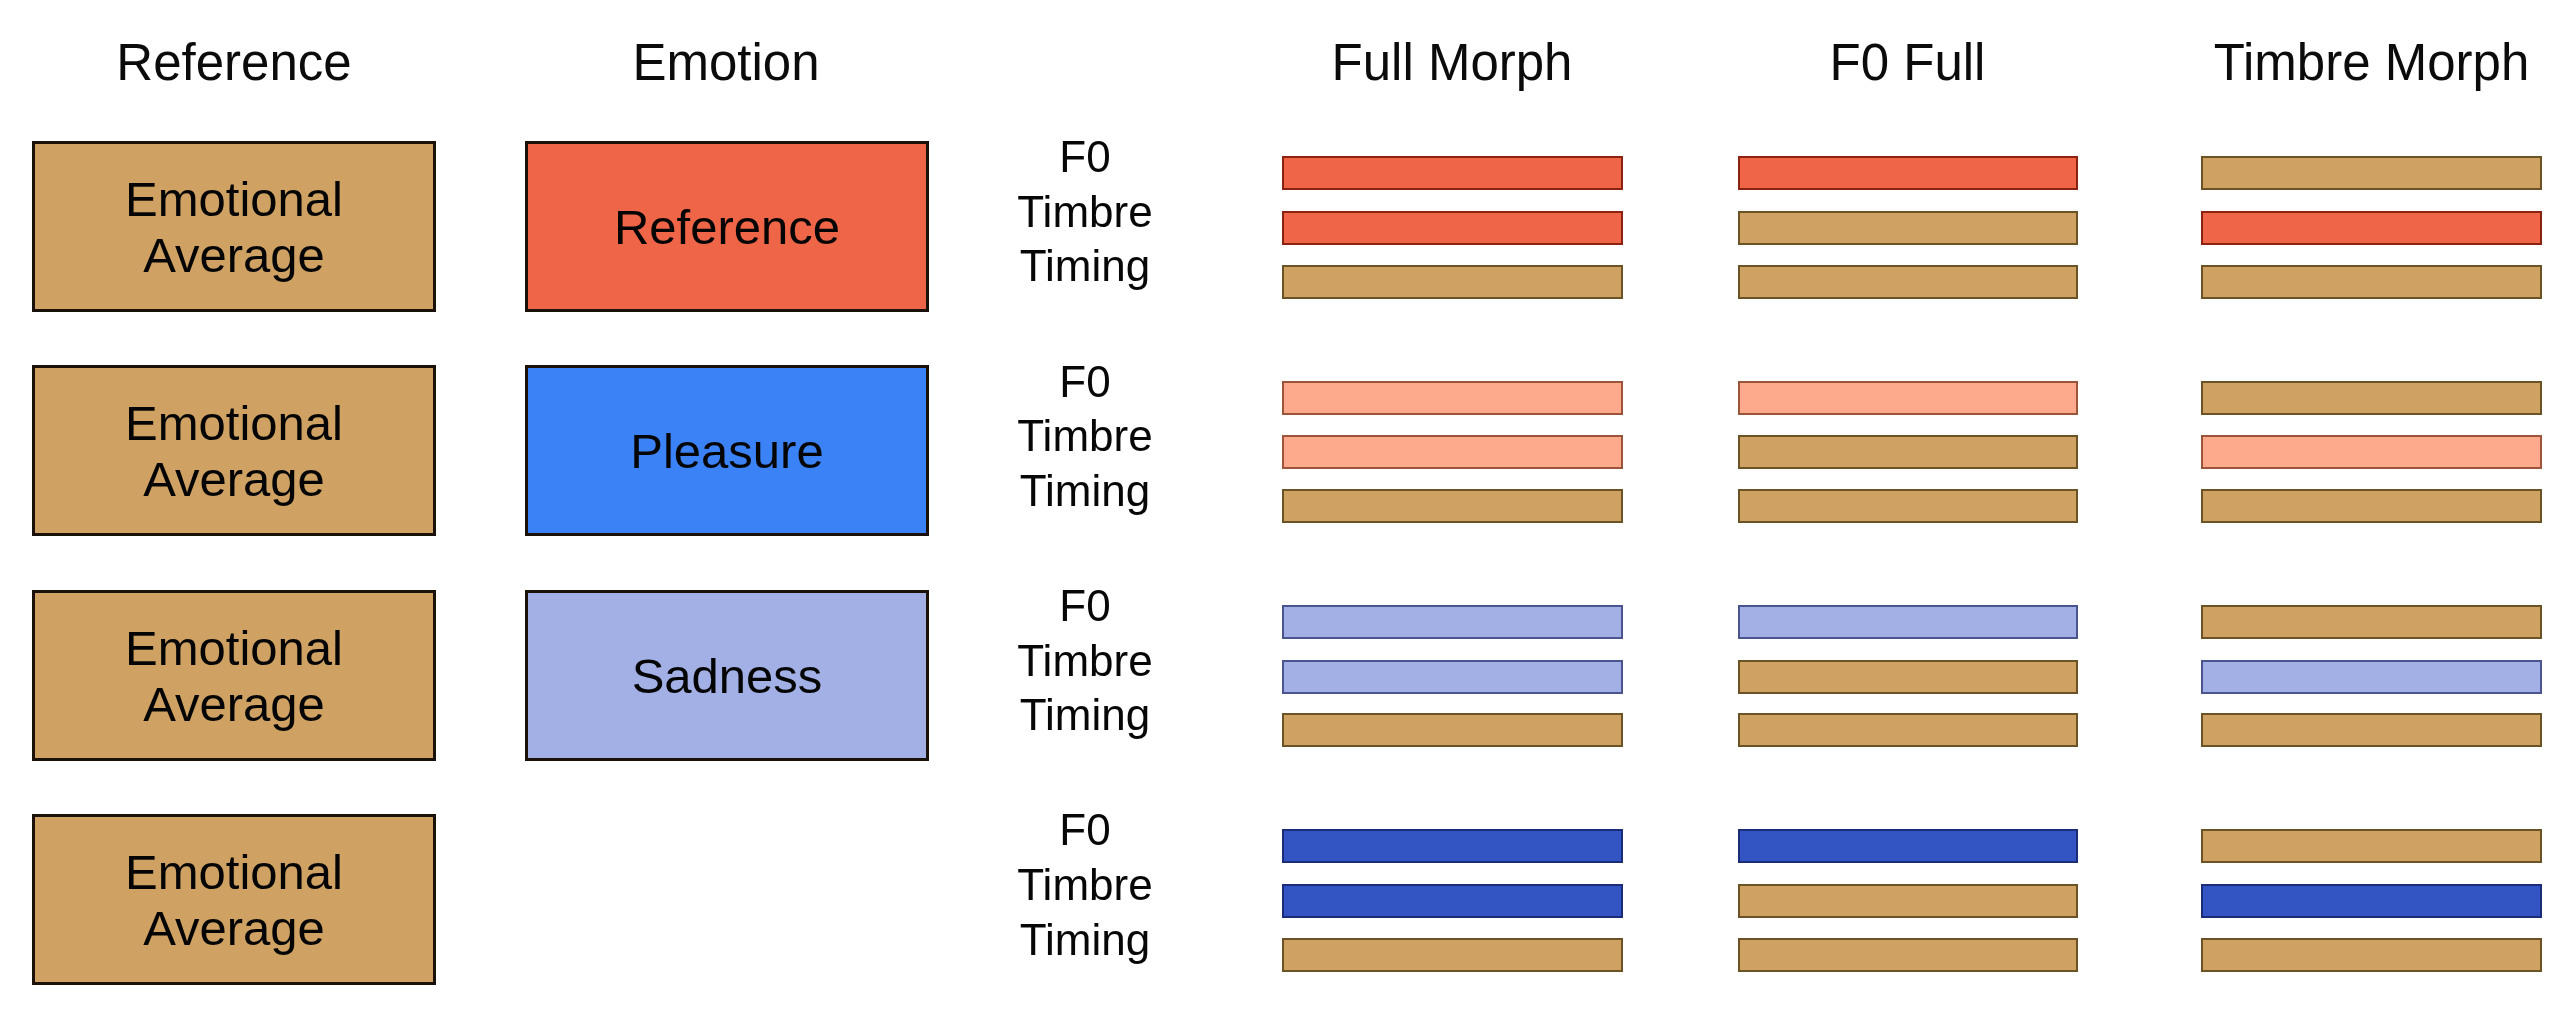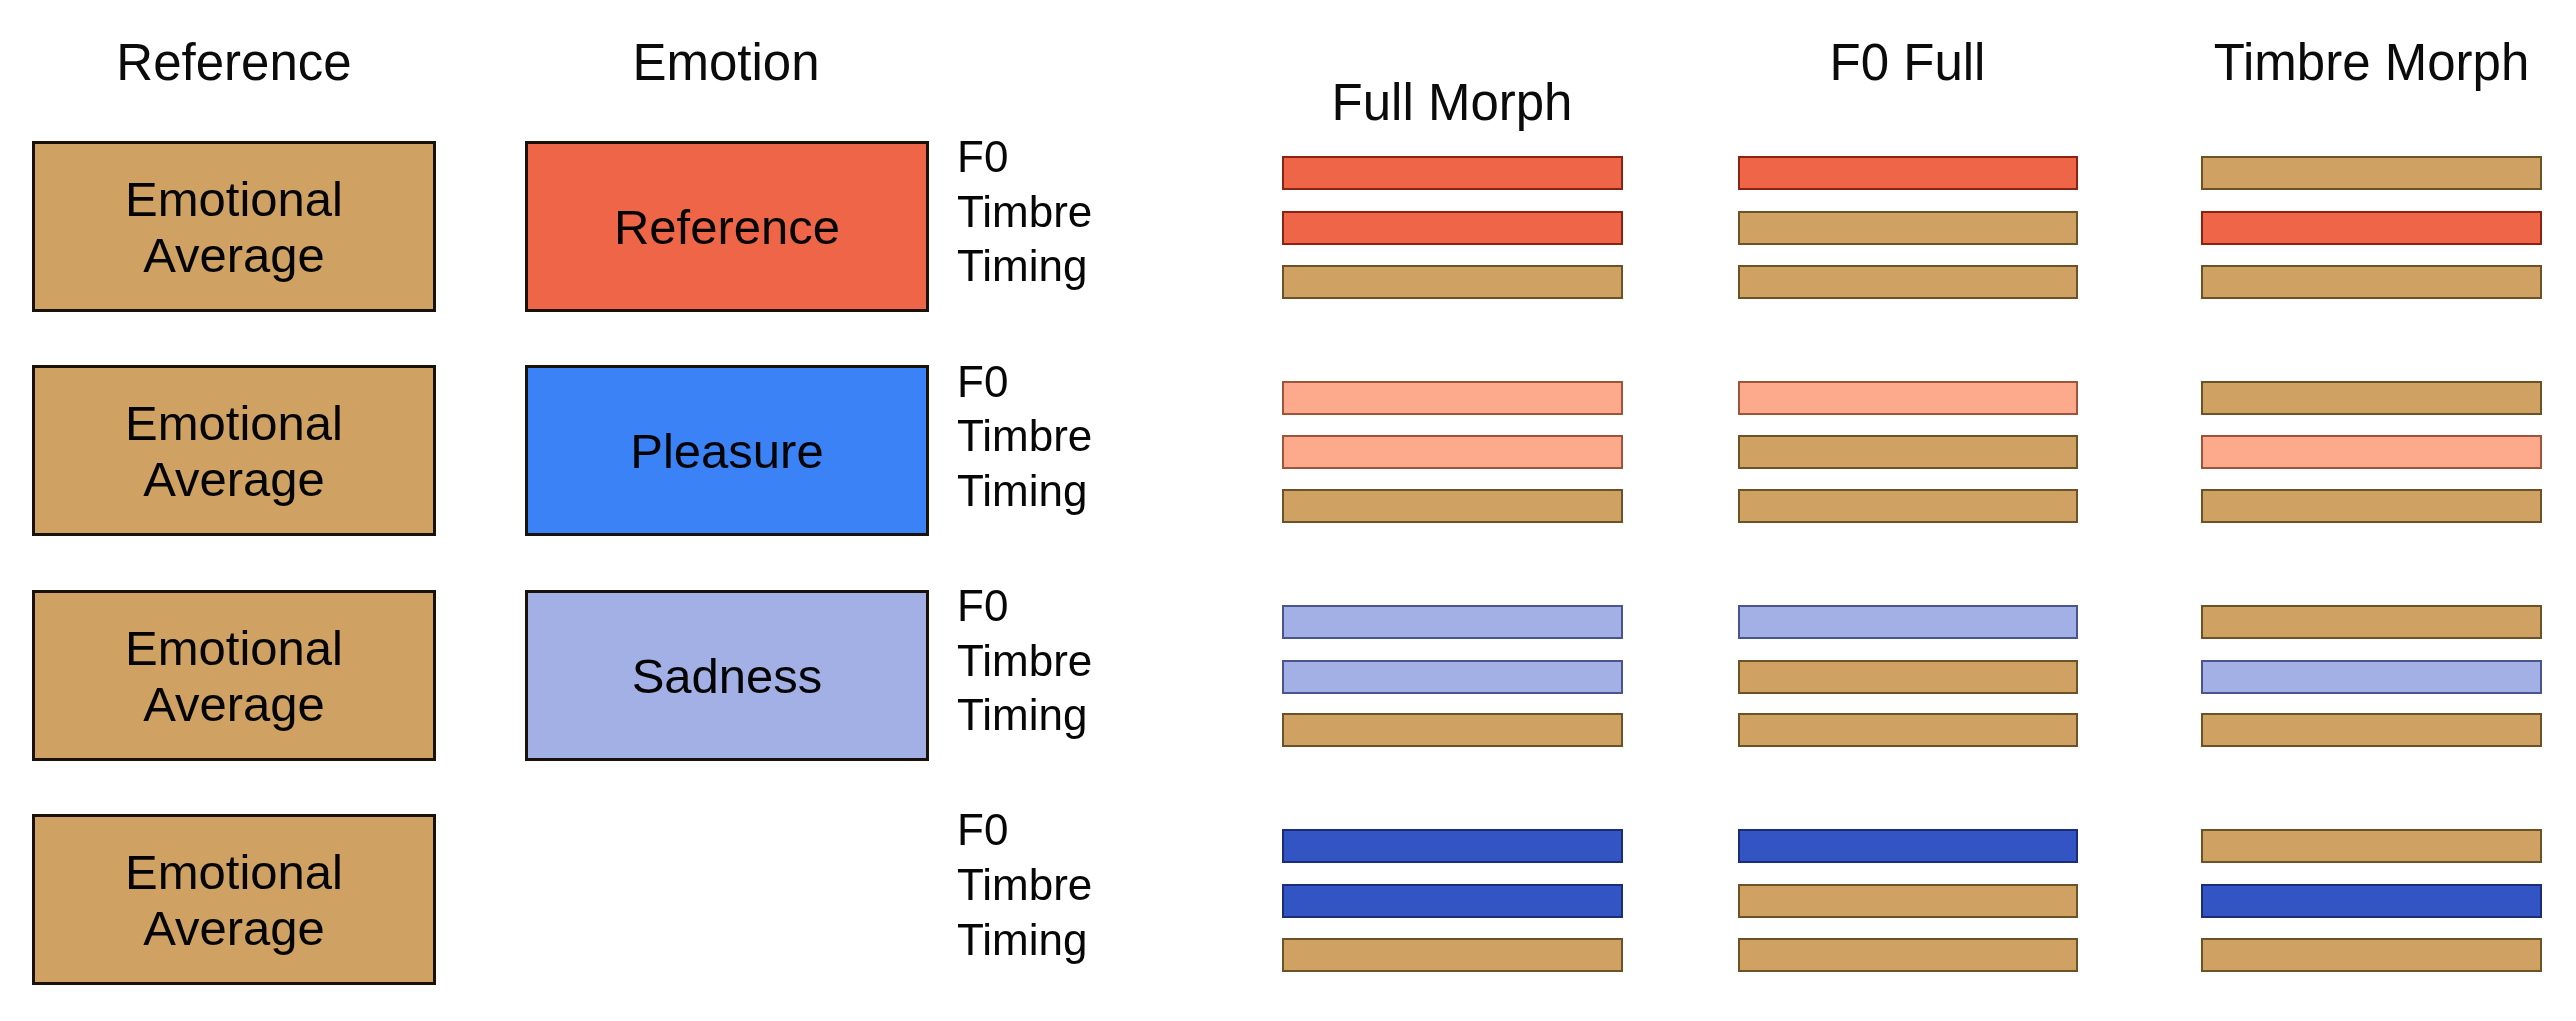--- a/index.html
+++ b/index.html
@@ -50,21 +50,21 @@
     padding: 0 5.1px;
   }
   .boxcell .boxlabel {
     display: block;
     width: 100%;
   }
 
   
   .attr-label {
     position: absolute;
-    text-align: left;
+    text-align: center;
     font-size: 44px;
     line-height: 49px;
     white-space: nowrap;
     color: #070707;
   }
 
   
   .bar {
     position: absolute;
     box-sizing: border-box;
@@ -73,21 +73,21 @@
 </style>
 </head>
 <body>
 
 <div id="stage">
 
   <div class="col-header" style="left:492px; width:468px;">Emotion</div>
 
   <div class="col-header" style="left:0px; width:468px;">Reference</div>
 
-  <div class="col-header" style="left:1230px; width:444px;margin-top:40px;">Full Morph</div>
+  <div class="col-header" style="left:1230px; width:444px;">Full Morph</div>
 
   <div class="col-header" style="left:1694px; width:427px;">F0 Full</div>
 
   <div class="col-header" style="left:2141px; width:461px;">Timbre Morph</div>
 
   <div class="boxcell" style="left:32px; top:141px; width:404px; height:171px; background:#cfa263;">
     <span class="boxlabel">
       <span>Emotional</span><br>
       <span>Average</span>
     </span>

